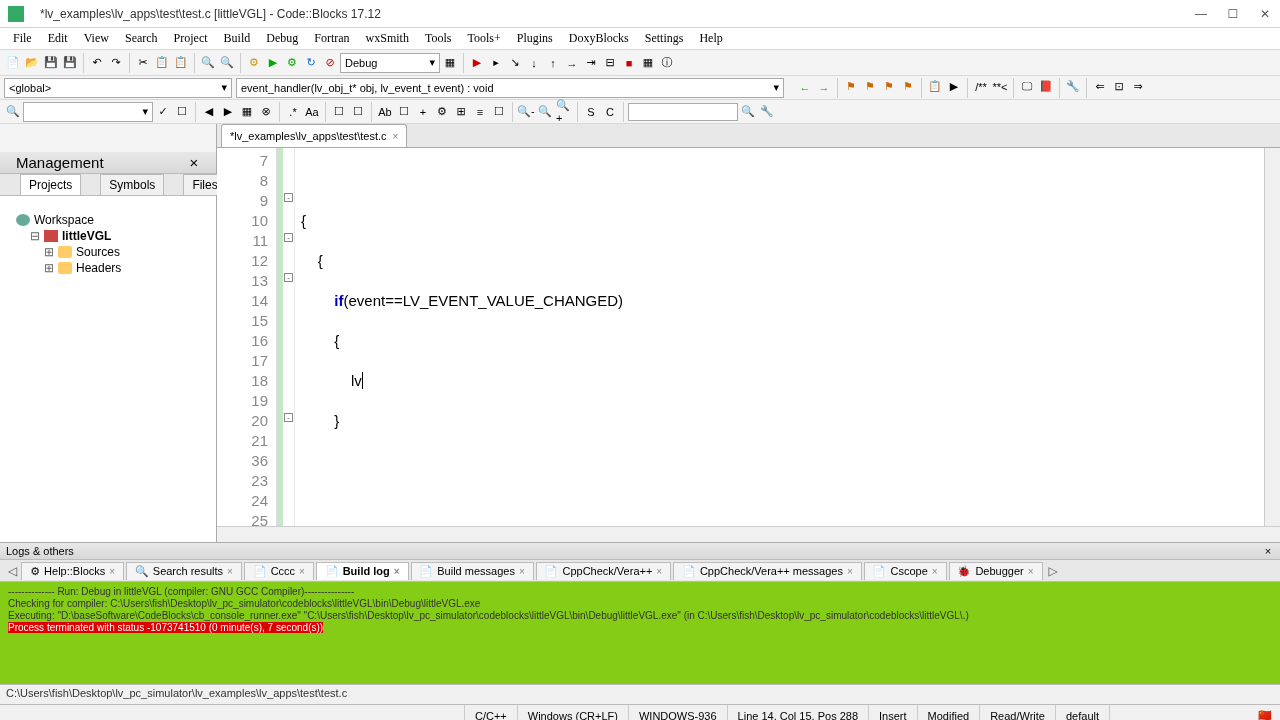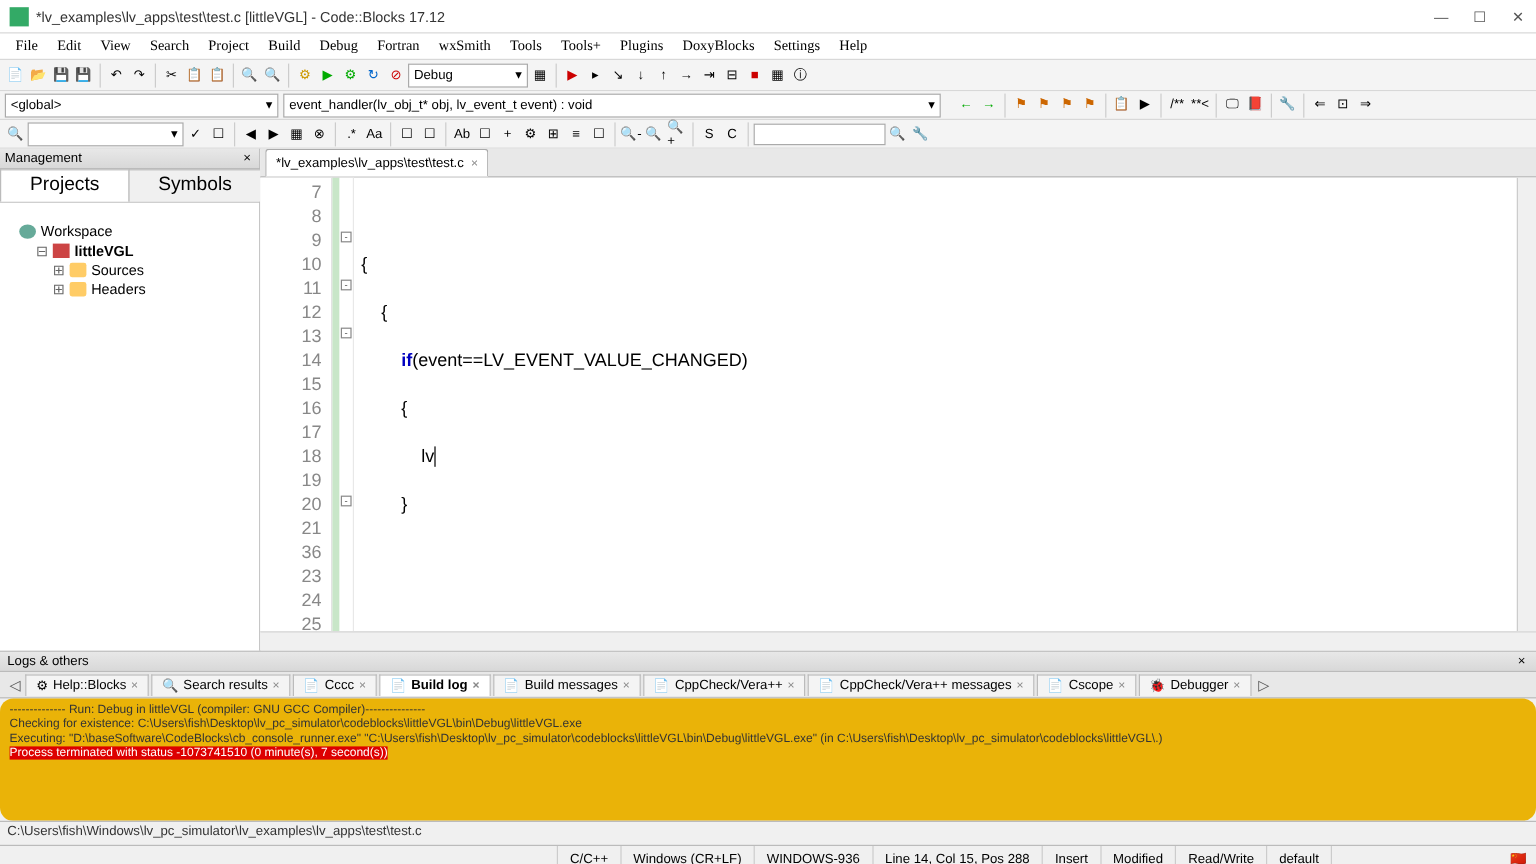--- a/index.html
+++ b/index.html
@@ -1,35 +1,35 @@
 <!DOCTYPE html>
 <html><head>
 <meta charset="utf-8">
 <style>
 * { margin: 0; padding: 0; box-sizing: border-box; font-family: "Segoe UI", Tahoma, sans-serif; }
 body { background: #f0f0f0; width: 1280px; height: 720px; overflow: hidden; font-size: 12px; }
 .titlebar { background: #fff; height: 28px; display: flex; align-items: center; padding: 0 8px; border-bottom: 1px solid #d0d0d0; }
 .titlebar .icon { width: 16px; height: 16px; background: #3a6; margin-right: 6px; }
-.titlebar .title { flex: 1; font-size: 12px; color: #333; }
+.titlebar .title { flex: 1; font-size: 12px; color: #333; margin-left: 10px; }
 .titlebar .winbtns { display: flex; gap: 18px; }
 .titlebar .winbtn { width: 14px; height: 14px; display: flex; align-items: center; justify-content: center; cursor: pointer; color: #555; }
 .menubar { background: #fff; height: 22px; display: flex; align-items: center; padding: 0 6px; gap: 2px; border-bottom: 1px solid #d8d8d8; }
 .menubar .menu { padding: 2px 7px; font-size: 12px; cursor: pointer; font-family: Liberation Serif, serif; }
 .toolbar1 { background: #f4f4f4; height: 26px; display: flex; align-items: center; padding: 0 4px; gap: 1px; border-bottom: 1px solid #d8d8d8; }
 .tbtn { width: 18px; height: 18px; display: inline-flex; align-items: center; justify-content: center; cursor: pointer; border: 1px solid transparent; font-size: 11px; }
 .tsep { width: 1px; height: 20px; background: #ccc; margin: 0 3px; }
 .combo { height: 20px; border: 1px solid #aaa; background: #fff; padding: 0 4px; font-size: 11px; display: inline-flex; align-items: center; }
 .toolbar2 { background: #f4f4f4; height: 24px; display: flex; align-items: center; padding: 0 4px; border-bottom: 1px solid #d8d8d8; }
 .toolbar3 { background: #f4f4f4; height: 24px; display: flex; align-items: center; padding: 0 4px; gap: 1px; border-bottom: 1px solid #d8d8d8; }
 .workarea { display: flex; height: 418px; }
 .mgmt { width: 217px; background: #f4f4f4; display: flex; flex-direction: column; border-right: 1px solid #aaa; }
-.mgmt-title { background: linear-gradient(#e8e8e8,#d8d8d8); padding: 2px 4px; font-size: 11px; display: flex; justify-content: space-between; border-bottom: 1px solid #bbb; }
+.mgmt-title { background: linear-gradient(#e8e8e8,#d8d8d8); padding: 2px 16px; font-size: 15px; display: flex; justify-content: space-between; border-bottom: 1px solid #bbb; margin-top: 28px; }
 .mgmt-close { cursor: pointer; width: 12px; text-align: center; }
 .mgmt-tabs { display: flex; background: #e8e8e8; border-bottom: 1px solid #bbb; }
-.mgmt-tab { padding: 3px 24px; font-size: 16px; border: 1px solid #bbb; border-bottom: none; margin-right: -1px; background: #f0f0f0; cursor: pointer; }
+.mgmt-tab { padding: 3px 8px; font-size: 12px; border: 1px solid #bbb; border-bottom: none; margin-right: -1px; background: #f0f0f0; cursor: pointer; margin-left: 20px; }
 .mgmt-tab.active { background: #fff; }
 .mgmt-tree { flex: 1; background: #fff; padding: 16px; font-size: 12px; }
 .tree-node { padding: 1px 0; display: flex; align-items: center; gap: 4px; }
 .tree-node .expander { width: 10px; color: #666; cursor: pointer; }
 .tree-node .ticon { width: 14px; height: 12px; display: inline-block; }
 .ticon.workspace { background: #6a9; border-radius: 50%; }
 .ticon.project { background: #c44; }
 .ticon.folder { background: #fc6; border-radius: 2px; }
 .indent1 { margin-left: 14px; }
 .indent2 { margin-left: 28px; }
@@ -45,21 +45,21 @@
 .code { flex: 1; padding: 3px 6px; line-height: 20px; white-space: pre; color: #000; position: relative; }
 .kw { color: #0000c0; font-weight: bold; }
 .caret { border-left: 1px solid #000; }
 .hscroll { height: 16px; background: #f0f0f0; border-top: 1px solid #ccc; }
 .logs-header { background: linear-gradient(#e8e8e8,#d8d8d8); padding: 2px 6px; font-size: 11px; border-top: 1px solid #aaa; border-bottom: 1px solid #bbb; display: flex; justify-content: space-between; }
 .logs-tabs { background: #e8e8e8; height: 22px; display: flex; align-items: center; border-bottom: 1px solid #bbb; padding: 0 4px; }
 .logs-tab { padding: 2px 8px; font-size: 11px; border: 1px solid #bbb; border-bottom: none; background: #f4f4f4; margin-right: 2px; cursor: pointer; display: flex; align-items: center; gap: 4px; }
 .logs-tab.active { background: #fff; font-weight: bold; }
 .ltclose { font-size: 10px; color: #888; cursor: pointer; }
 .ltarrow { padding: 0 4px; cursor: pointer; color: #555; }
-.logs-body { background: #eab308; height: 102px; padding: 4px 8px; font-family: Consolas, monospace; font-size: 10px; line-height: 12px; overflow: hidden; color: #333; border-radius: 11px; }
+.logs-body { background: #84cc16; height: 102px; padding: 4px 8px; font-family: Consolas, monospace; font-size: 10px; line-height: 12px; overflow: hidden; color: #333; }
 .log-error { background: #d00; color: #fff; display: inline; }
 .statusbar1 { background: #f0f0f0; height: 20px; border-top: 1px solid #bbb; padding: 2px 6px; font-size: 11px; color: #333; }
 .statusbar2 { background: #f0f0f0; height: 22px; border-top: 1px solid #bbb; display: flex; align-items: center; font-size: 11px; }
 .statusbar2 .cell { padding: 0 10px; border-right: 1px solid #ccc; height: 100%; display: flex; align-items: center; }
 </style>
 </head>
 <body>
 
 <div class="titlebar">
   <div class="icon"></div>
@@ -350,26 +350,26 @@
     </div>
   <div class="logs-tab">
       <span>🐞</span>
       <span>Debugger</span>
       <span class="ltclose">×</span>
     </div>
   <span class="ltarrow">▷</span>
 </div>
 <div class="logs-body">
   <div>-------------- Run: Debug in littleVGL (compiler: GNU GCC Compiler)---------------</div>
-  <div>Checking for existence: C:\Users\fish\Desktop\lv_pc_simulator\codeblocks\littleVGL\bin\Debug\littleVGL.exe</div>
+  <div>Checking for compiler: C:\Users\fish\Desktop\lv_pc_simulator\codeblocks\littleVGL\bin\Debug\littleVGL.exe</div>
   <div>Executing: "D:\baseSoftware\CodeBlocks\cb_console_runner.exe" "C:\Users\fish\Desktop\lv_pc_simulator\codeblocks\littleVGL\bin\Debug\littleVGL.exe"  (in C:\Users\fish\Desktop\lv_pc_simulator\codeblocks\littleVGL\.)</div>
   <div><span class="log-error">Process terminated with status -1073741510 (0 minute(s), 7 second(s))</span></div>
 </div>
 
-<div class="statusbar1">C:\Users\fish\Windows\lv_pc_simulator\lv_examples\lv_apps\test\test.c</div>
+<div class="statusbar1">C:\Users\fish\Desktop\lv_pc_simulator\lv_examples\lv_apps\test\test.c</div>
 <div class="statusbar2">
   <div class="cell" style="width:465px"></div>
   <div class="cell">C/C++</div>
   <div class="cell">Windows (CR+LF)</div>
   <div class="cell">WINDOWS-936</div>
   <div class="cell">Line 14, Col 15, Pos 288</div>
   <div class="cell">Insert</div>
   <div class="cell">Modified</div>
   <div class="cell">Read/Write</div>
   <div class="cell">default</div>

